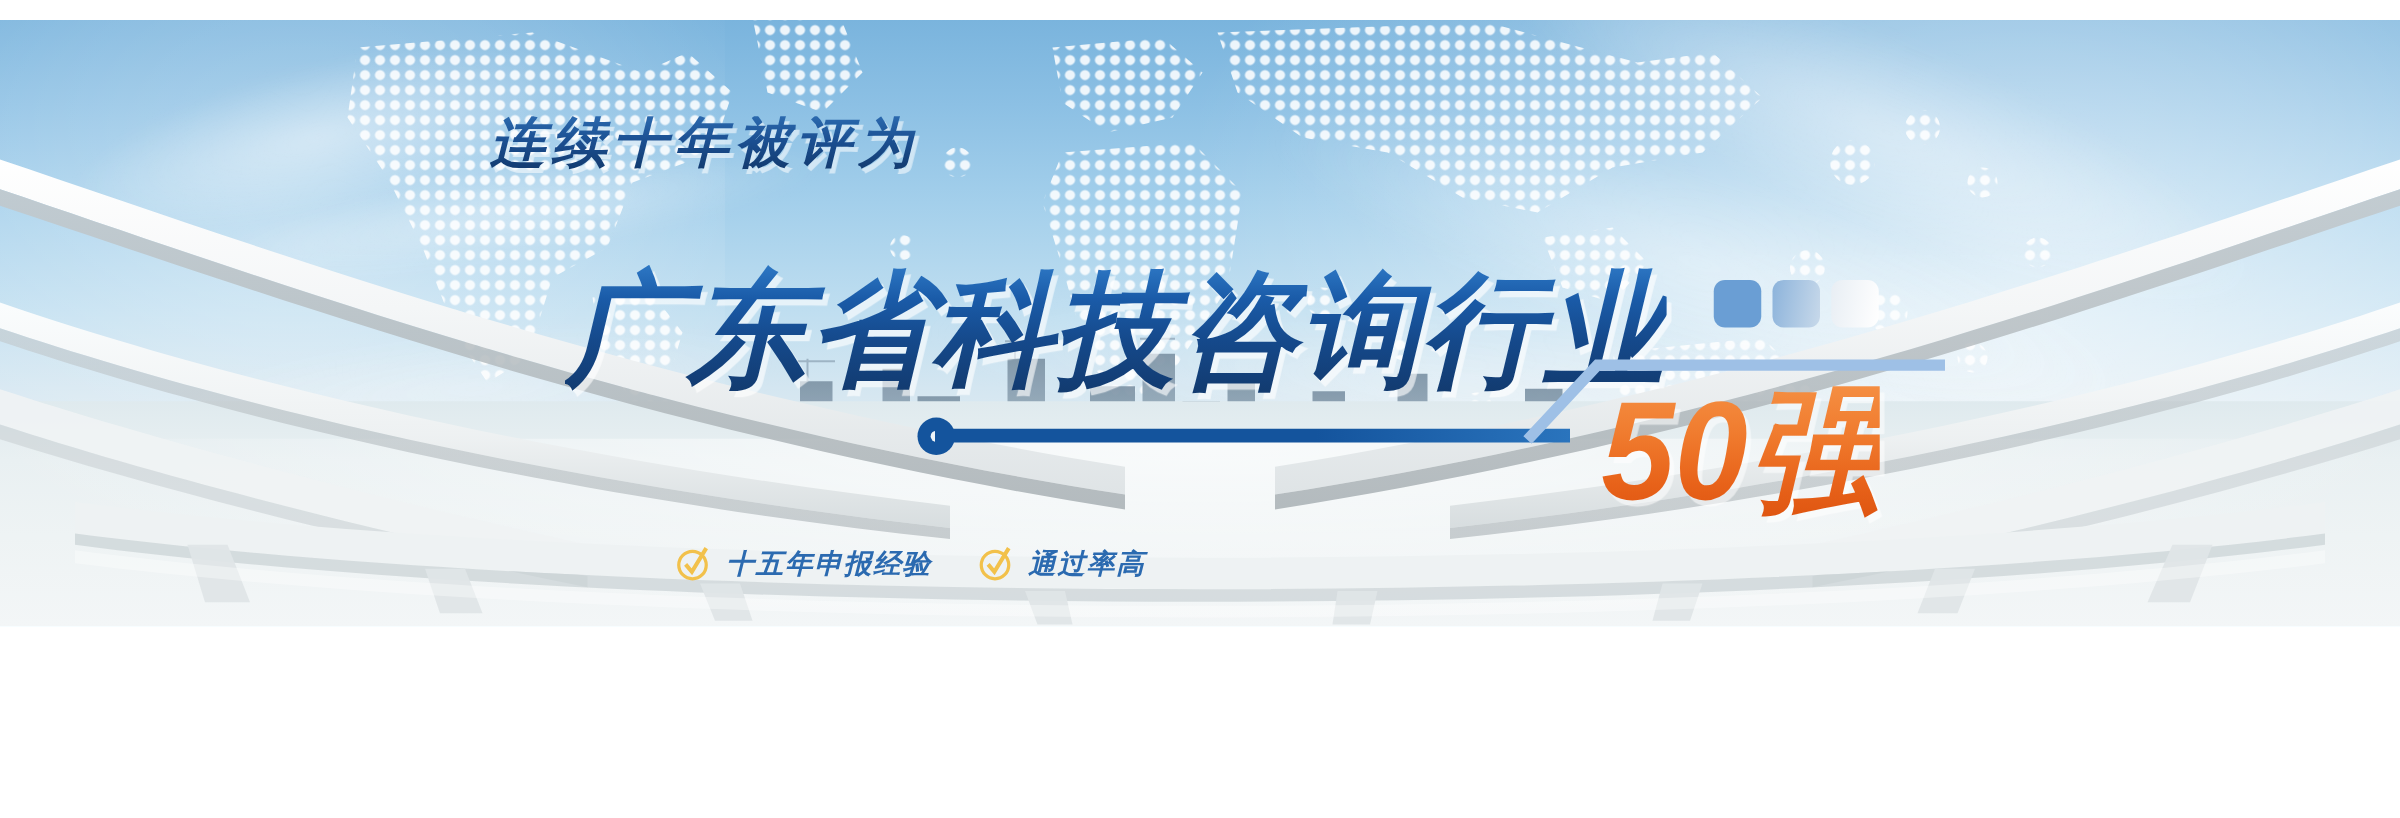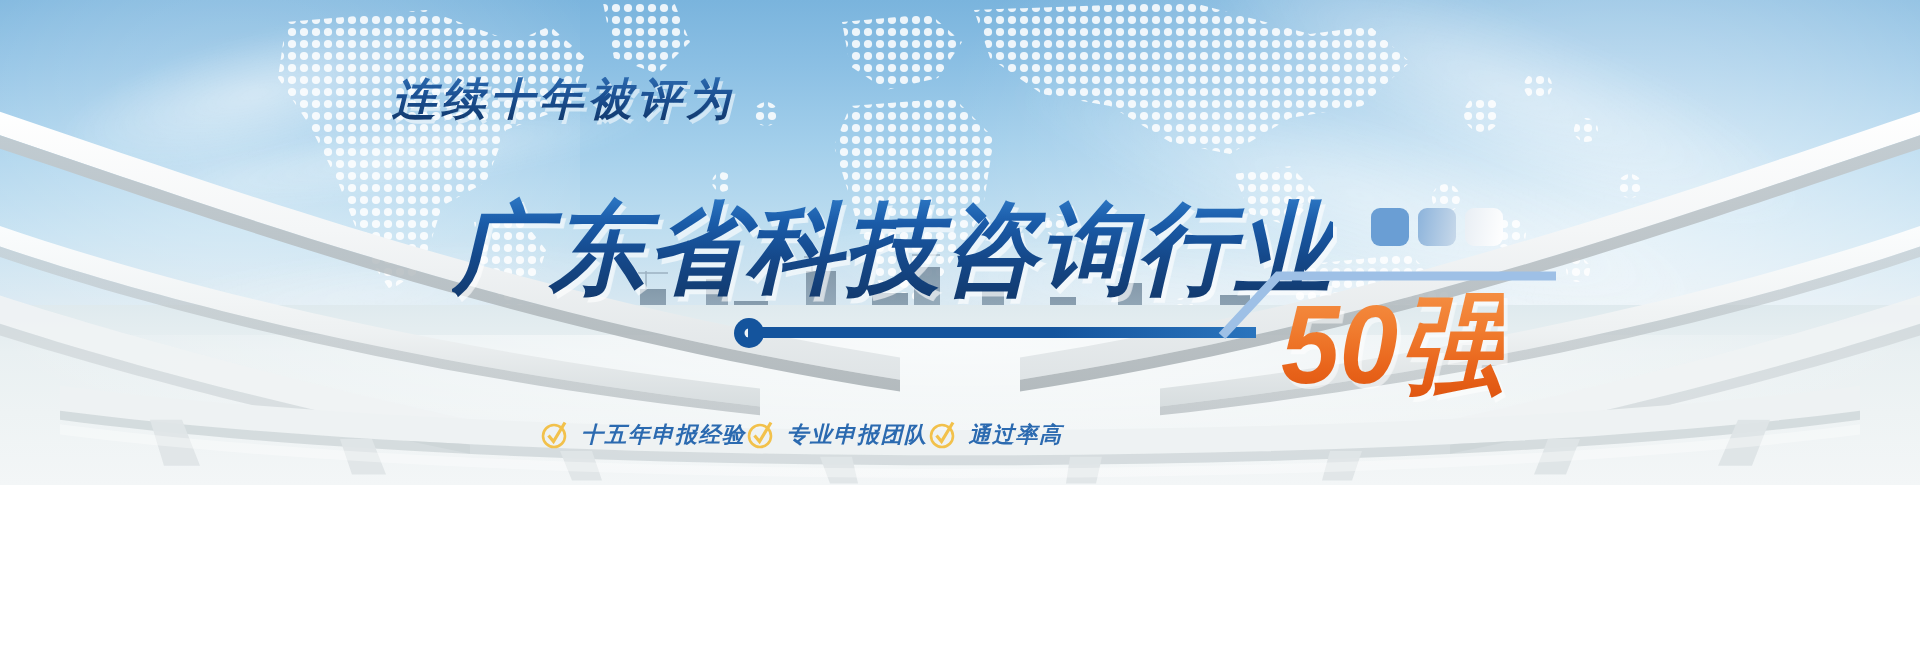--- a/index.html
+++ b/index.html
@@ -8,20 +8,21 @@
   body{
     font-family:"Liberation Sans","DejaVu Sans",sans-serif;
   }
 
   #banner{
     position:relative;
     width:1920px;
     height:485px;
     overflow:hidden;
     background:#7dd3fc;
+    margin-top:16px;
   }
 
   
   .sky{
     position:absolute; inset:0;
     background:
       linear-gradient(180deg,
         #7ab4dd 0%,
         #8cc0e4 14%,
         #a3cfeb 30%,
@@ -203,20 +204,21 @@
     transform:scaleX(.94);
     transform-origin:left top;
   }
 
   
   .badges{
     position:absolute;
     left:540px; top:420px;
     display:flex;
     align-items:center;
+    gap:36px;
     white-space:nowrap;
   }
   .badge{
     display:flex; align-items:center; gap:11px;
   }
   .badge .chk{ width:30px; height:30px; flex:0 0 30px; display:block; }
   .badge .chk svg{ width:100%; height:100%; display:block; }
   .badge .btxt{
     font-size:22px;
     font-weight:bold;
@@ -448,29 +450,20 @@
       <div class="badge">
         <span class="chk">
           <svg viewBox="0 0 30 30" xmlns="http://www.w3.org/2000/svg">
             <circle cx="14" cy="16" r="11" fill="none" stroke="#f2c14b" stroke-width="2.6"></circle>
             <path d="M8.5 15.5 L13.5 21.5 L25 2.5" fill="none" stroke="#f2c14b" stroke-width="3.2" stroke-linecap="butt" stroke-linejoin="miter"></path>
           </svg>
         </span>
         <span class="btxt">十五年申报经验</span>
       </div>
 
-      <div class="badge">
-        <span class="chk">
-          <svg viewBox="0 0 30 30" xmlns="http://www.w3.org/2000/svg">
-            <circle cx="14" cy="16" r="11" fill="none" stroke="#f2c14b" stroke-width="2.6"></circle>
-            <path d="M8.5 15.5 L13.5 21.5 L25 2.5" fill="none" stroke="#f2c14b" stroke-width="3.2" stroke-linecap="butt" stroke-linejoin="miter"></path>
-          </svg>
-        </span>
-        <span class="btxt">专业申报团队</span>
-      </div>
 
 
       <div class="badge">
         <span class="chk">
           <svg viewBox="0 0 30 30" xmlns="http://www.w3.org/2000/svg">
             <circle cx="14" cy="16" r="11" fill="none" stroke="#f2c14b" stroke-width="2.6"></circle>
             <path d="M8.5 15.5 L13.5 21.5 L25 2.5" fill="none" stroke="#f2c14b" stroke-width="3.2" stroke-linecap="butt" stroke-linejoin="miter"></path>
           </svg>
         </span>
         <span class="btxt">通过率高</span>

